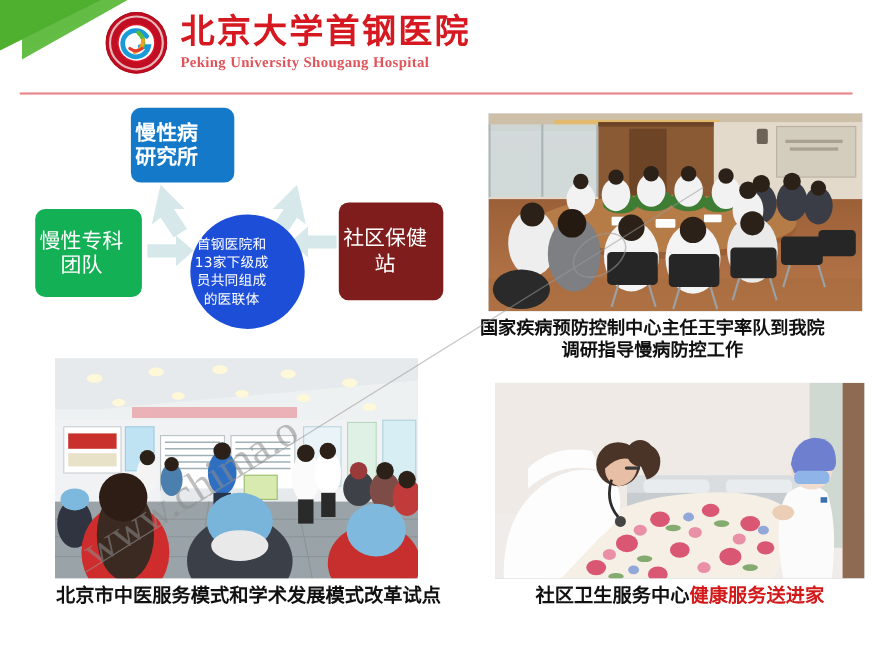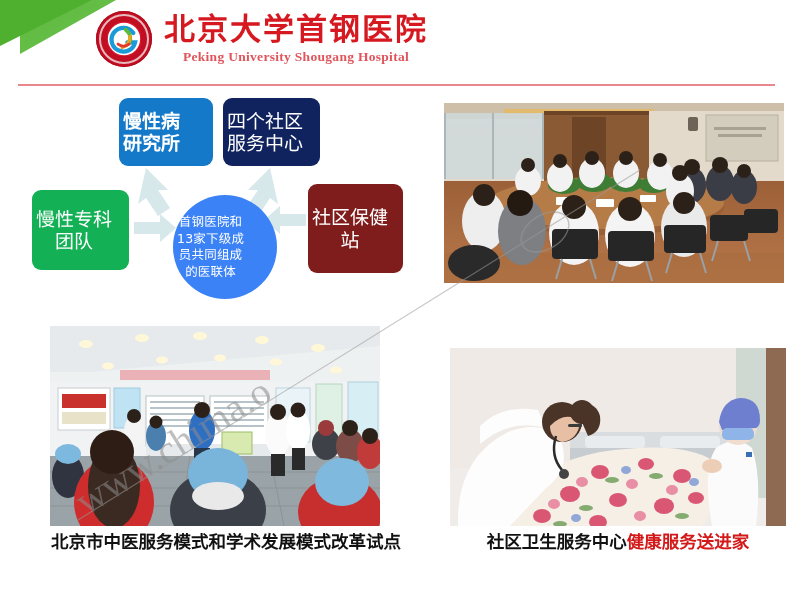--- a/index.html
+++ b/index.html
@@ -94,21 +94,20 @@
     letter-spacing: 2px;
     white-space: nowrap;
   }
   .logo-en {
     font-family: "Liberation Serif", "DejaVu Serif", serif;
     font-size: 13.5px;
     font-weight: bold;
     color: #e0555c;
     letter-spacing: .3px;
     margin-top: 5px;
-    text-align: center;
     white-space: nowrap;
   }
   .header-rule {
     position: absolute;
     left: 18px;
     right: 18px;
     top: 84px;
     height: 2px;
     background: #e8888c;
   }
@@ -150,21 +149,21 @@
     font-weight: normal;
   }
   .node-station {
     left: 290px; top: 92px; width: 95px; height: 89px;
     background: #7f1d1d;
     font-weight: normal;
   }
   .node-center-circle {
     left: 155px; top: 103px; width: 104px; height: 104px;
     border-radius: 50%;
-    background: #3b82f6;
+    background: #1d4ed8;
     font-size: 12.5px;
     font-weight: normal;
     line-height: 1.32;
     letter-spacing: .2px;
   }
 
   
   .photo {
     position: absolute;
     overflow: hidden;
@@ -244,24 +243,20 @@
         <polygon points="128,76 150,98 140,98 152,116 140,124 128,106 120,112"></polygon>
         <polygon points="252,76 230,98 240,98 228,116 240,124 252,106 260,112"></polygon>
         <polygon points="116,130 142,130 142,122 158,136 142,150 142,142 116,142"></polygon>
         <polygon points="288,122 262,122 262,114 246,128 262,142 262,134 288,134"></polygon>
       </g>
     </svg>
 
     <div class="node node-research">
       <span style="white-space:pre-line">慢性病
 研究所</span>
-    </div>
-    <div class="node node-centers">
-      <span style="white-space:pre-line">四个社区
-服务中心</span>
     </div>
     <div class="node node-team">
       <span style="white-space:pre-line">慢性专科
 团队</span>
     </div>
     <div class="node node-station">
       <span style="white-space:pre-line">社区保健
 站</span>
     </div>
     <div class="node node-center-circle">
@@ -556,20 +551,24 @@
         <circle cx="288" cy="78" r="19" fill="#f0ddd0"></circle>
         <path d="M269 74 Q272 52 290 50 Q310 50 310 72 Q310 78 306 80 L272 82 Z" fill="#6f7fd0"></path>
         <rect x="272" y="80" width="32" height="12" rx="5" fill="#8fb4e8"></rect>
         <rect x="296" y="104" width="6" height="5" fill="#3a6fb4"></rect>
 
         <ellipse cx="262" cy="118" rx="10" ry="7" fill="#eccdb6"></ellipse>
       </g>
     </svg>
   </div>
 
+  <div class="caption cap-top-right">
+    <div>国家疾病预防控制中心主任王宇率队到我院</div>
+    <div>调研指导慢病防控工作</div>
+  </div>
 
   <div class="caption cap-bottom-right">
     <span>社区卫生服务中心</span><span class="cap-red">健康服务送进家</span>
   </div>
 
   <div class="caption cap-bottom-left">北京市中医服务模式和学术发展模式改革试点</div>
 
   <svg class="watermark">
     <g opacity="0.55">
       <line x1="78" y1="520" x2="640" y2="170" stroke="#9a9a9a" stroke-width="1.2"></line>

